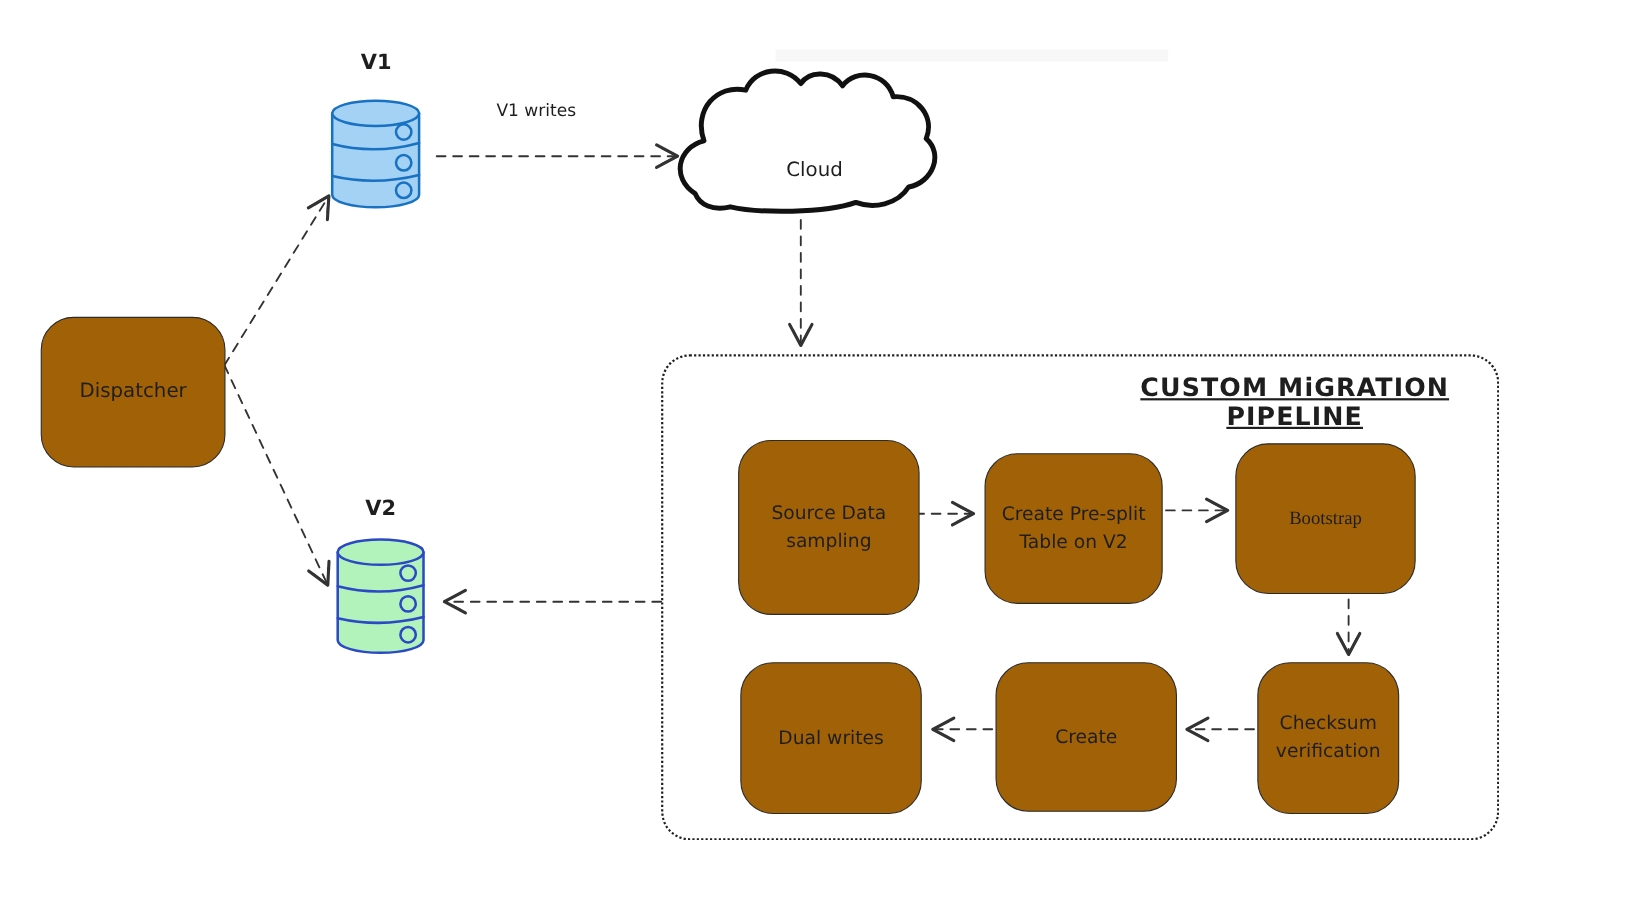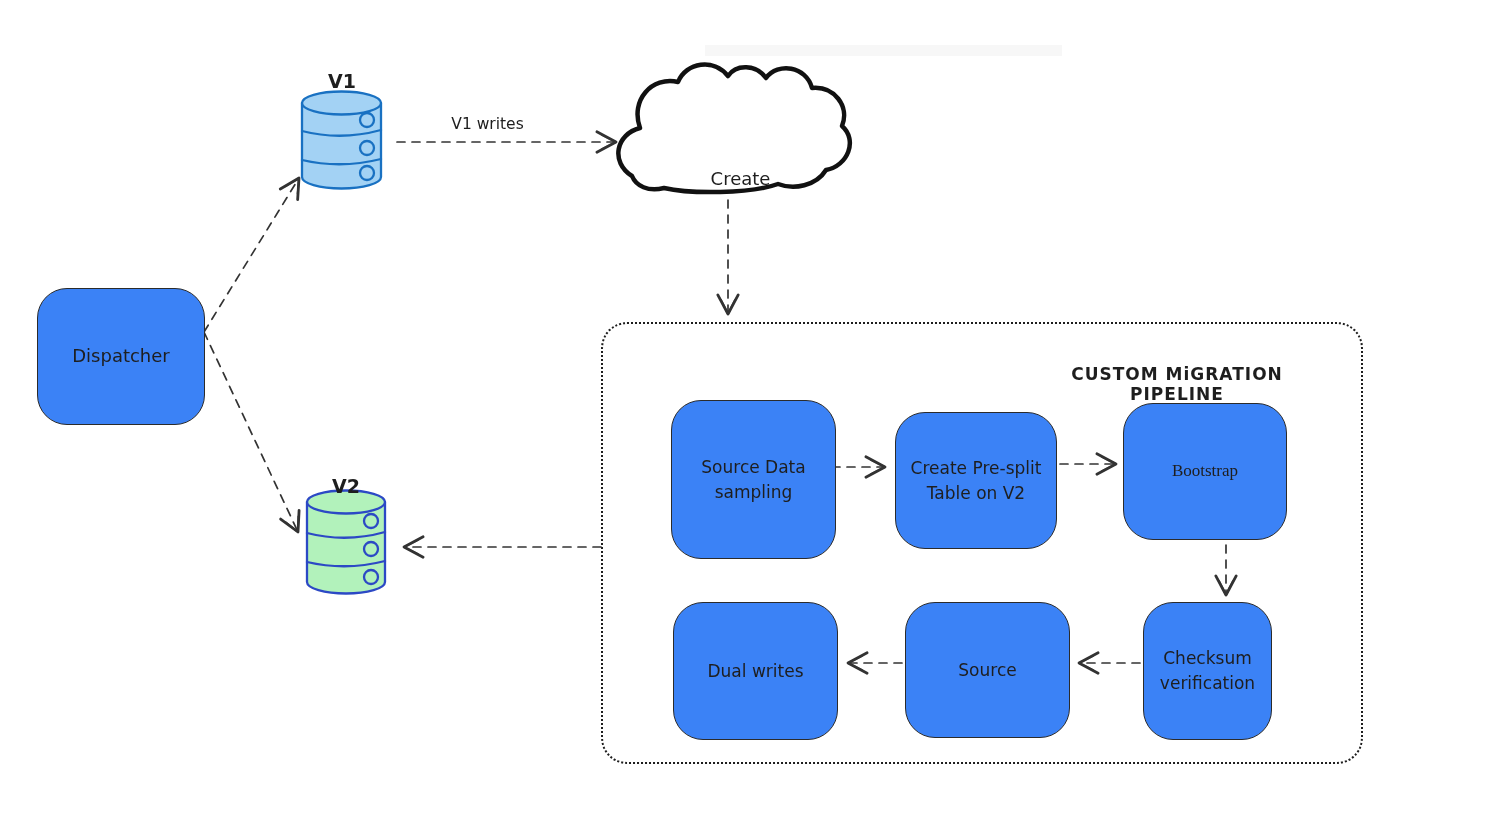--- a/index.html
+++ b/index.html
@@ -2,35 +2,35 @@
 <html><head>
 <meta charset="utf-8">
 <style>
   html,body{margin:0;padding:0;background:#fff;}
   .canvas{
     position:relative;width:1494px;height:820px;background:#ffffff;
     overflow:hidden;font-family:"DejaVu Sans", sans-serif;color:#1e1e1e;
   }
   .layer{position:absolute;left:0;top:0;width:1494px;height:820px;}
   .node{
-    position:absolute;background:#3b82f6;border:1.7px solid #2b2b2b;
+    position:absolute;background:#a16207;border:1.7px solid #2b2b2b;
     border-radius:30px;display:flex;align-items:center;justify-content:center;
     text-align:center;font-size:17px;line-height:1.45;padding:0 12px;
     box-sizing:border-box;color:#1e1e1e;
   }
   .pipeline{
     position:absolute;left:601px;top:322px;width:762px;height:442px;
     border:2.2px dotted #1e1e1e;border-radius:26px;box-sizing:border-box;
     background:transparent;
   }
-  .lbl{position:absolute;color:#1e1e1e;text-align:center;margin-top:24px;}
+  .lbl{position:absolute;color:#1e1e1e;text-align:center;}
   .db-label{font-size:19px;font-weight:600;}
   .edge-label{font-size:15.5px;}
   .cloud-label{font-size:18px;}
-  .pipeline-title{font-size:17px;font-weight:600;letter-spacing:1px;}
+  .pipeline-title{font-size:23px;font-weight:600;letter-spacing:1px;text-decoration:underline;}
   .strip{position:absolute;left:705px;top:45px;width:357px;height:11px;background:#f3f3f3;opacity:.7;}
 </style>
 </head>
 <body>
 
 <div class="canvas">
 
   <div class="strip"></div>
 
   <svg class="layer" width="1494" height="820" viewBox="0 0 1494 820" xmlns="http://www.w3.org/2000/svg">
@@ -86,21 +86,21 @@
       <path d="M902,663 L848,663" marker-end="url(#head)"></path>
     </g>
   </svg>
 
   <div class="pipeline"></div>
   <div class="lbl pipeline-title" style="left:1022px;top:340px;width:310px;">CUSTOM MiGRATION PIPELINE</div>
 
   <div class="lbl db-label" style="left:306px;top:46px;width:72px;">V1</div>
   <div class="lbl db-label" style="left:310px;top:451px;width:72px;">V2</div>
   <div class="lbl edge-label" style="left:430px;top:91px;width:115px;">V1 writes</div>
-  <div class="lbl cloud-label" style="left:678px;top:144px;width:125px;">Create</div>
+  <div class="lbl cloud-label" style="left:678px;top:144px;width:125px;">Cloud</div>
 
   <div class="node" style="left:37px;top:288px;width:168px;height:137px;font-size:18px;">
     <span>Dispatcher</span>
   </div>
 
   <div class="node" style="left:671px;top:400px;width:165px;height:159px;">
     <span>Source Data sampling</span>
   </div>
 
   <div class="node" style="left:895px;top:412px;width:162px;height:137px;">
@@ -109,20 +109,20 @@
 
   <div class="node" style="left:1123px;top:403px;width:164px;height:137px;font-family:Liberation Serif, serif;">
     <span>Bootstrap</span>
   </div>
 
   <div class="node" style="left:673px;top:602px;width:165px;height:138px;">
     <span>Dual writes</span>
   </div>
 
   <div class="node" style="left:905px;top:602px;width:165px;height:136px;">
-    <span>Source</span>
+    <span>Create</span>
   </div>
 
   <div class="node" style="left:1143px;top:602px;width:129px;height:138px;">
     <span>Checksum verification</span>
   </div>
 
 </div>
 
 </body></html>

